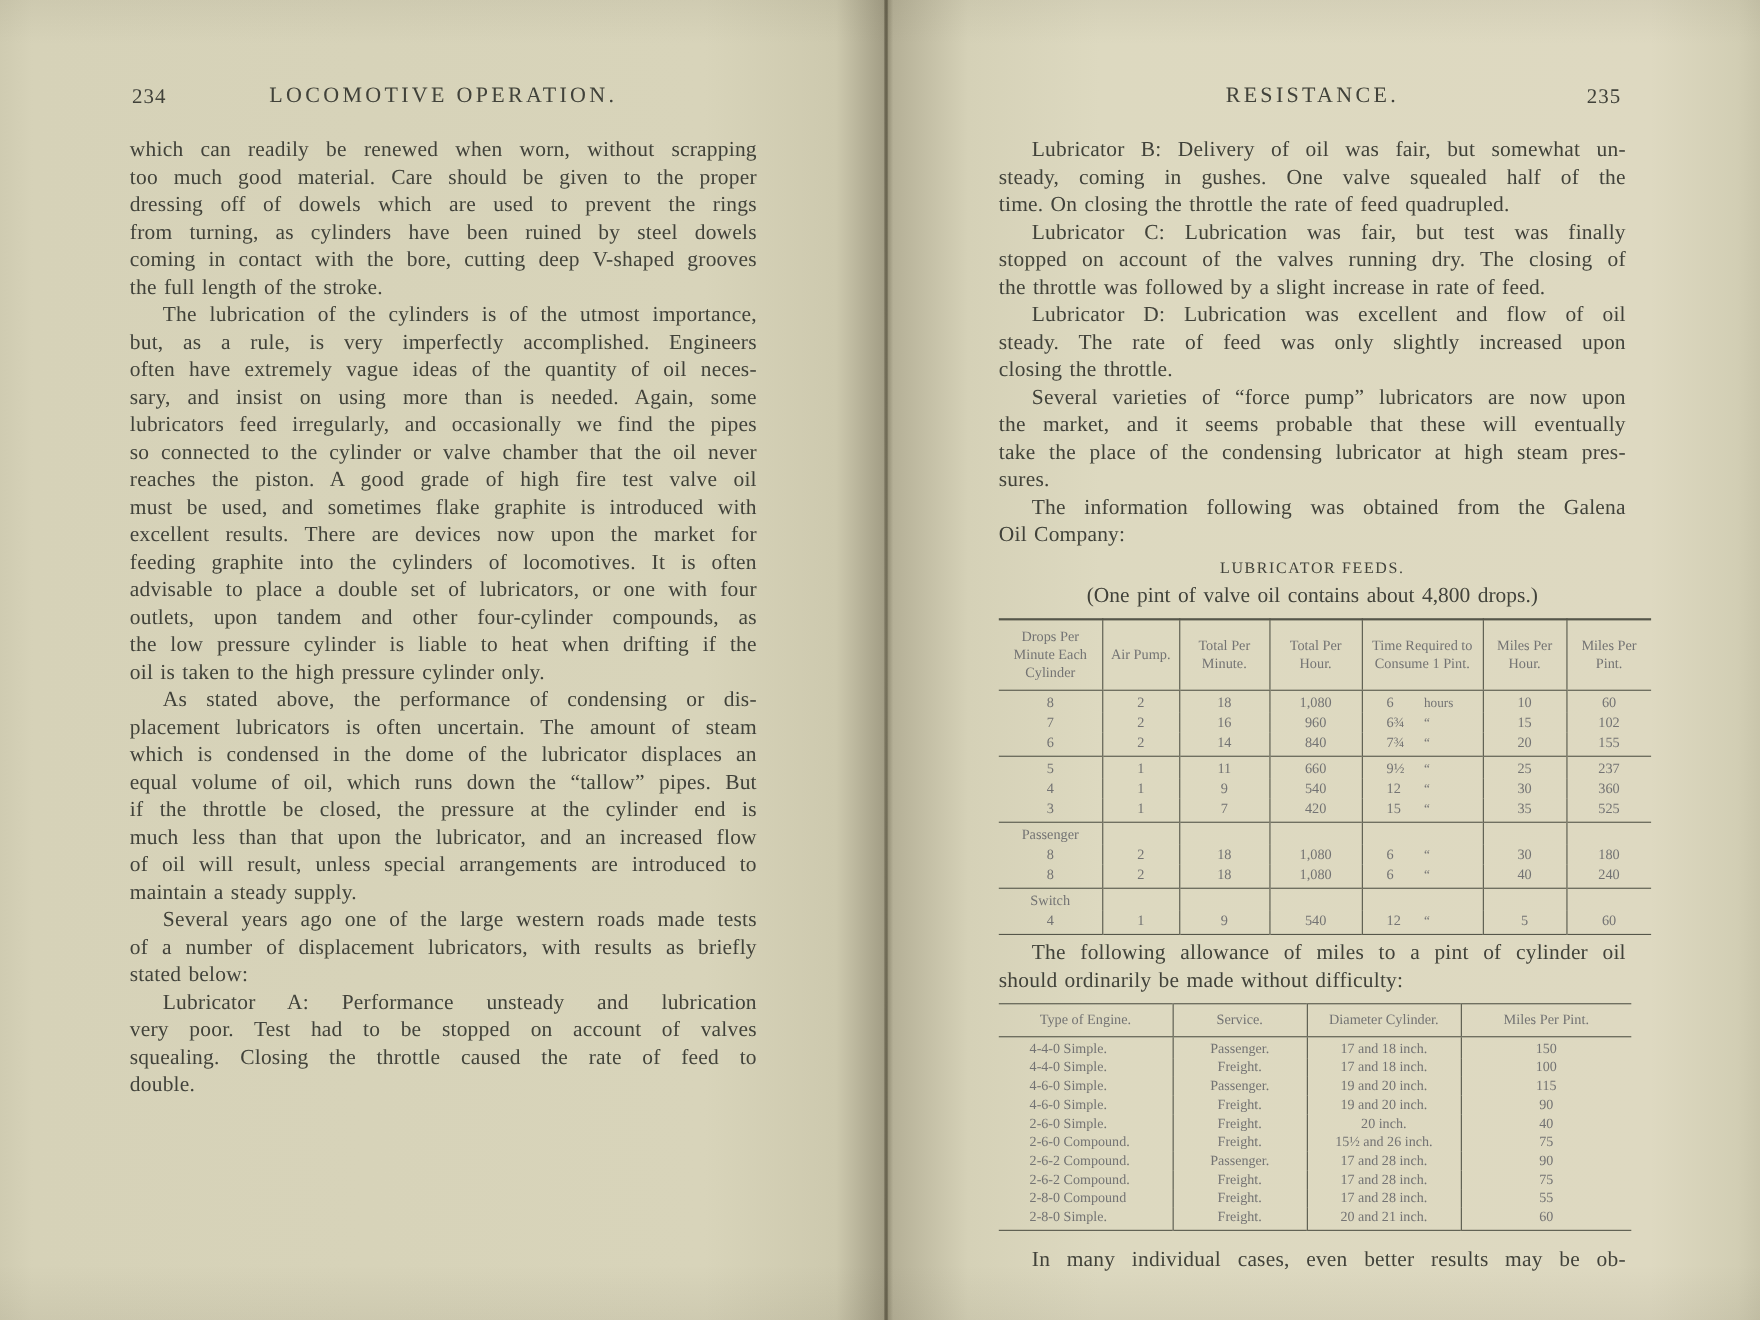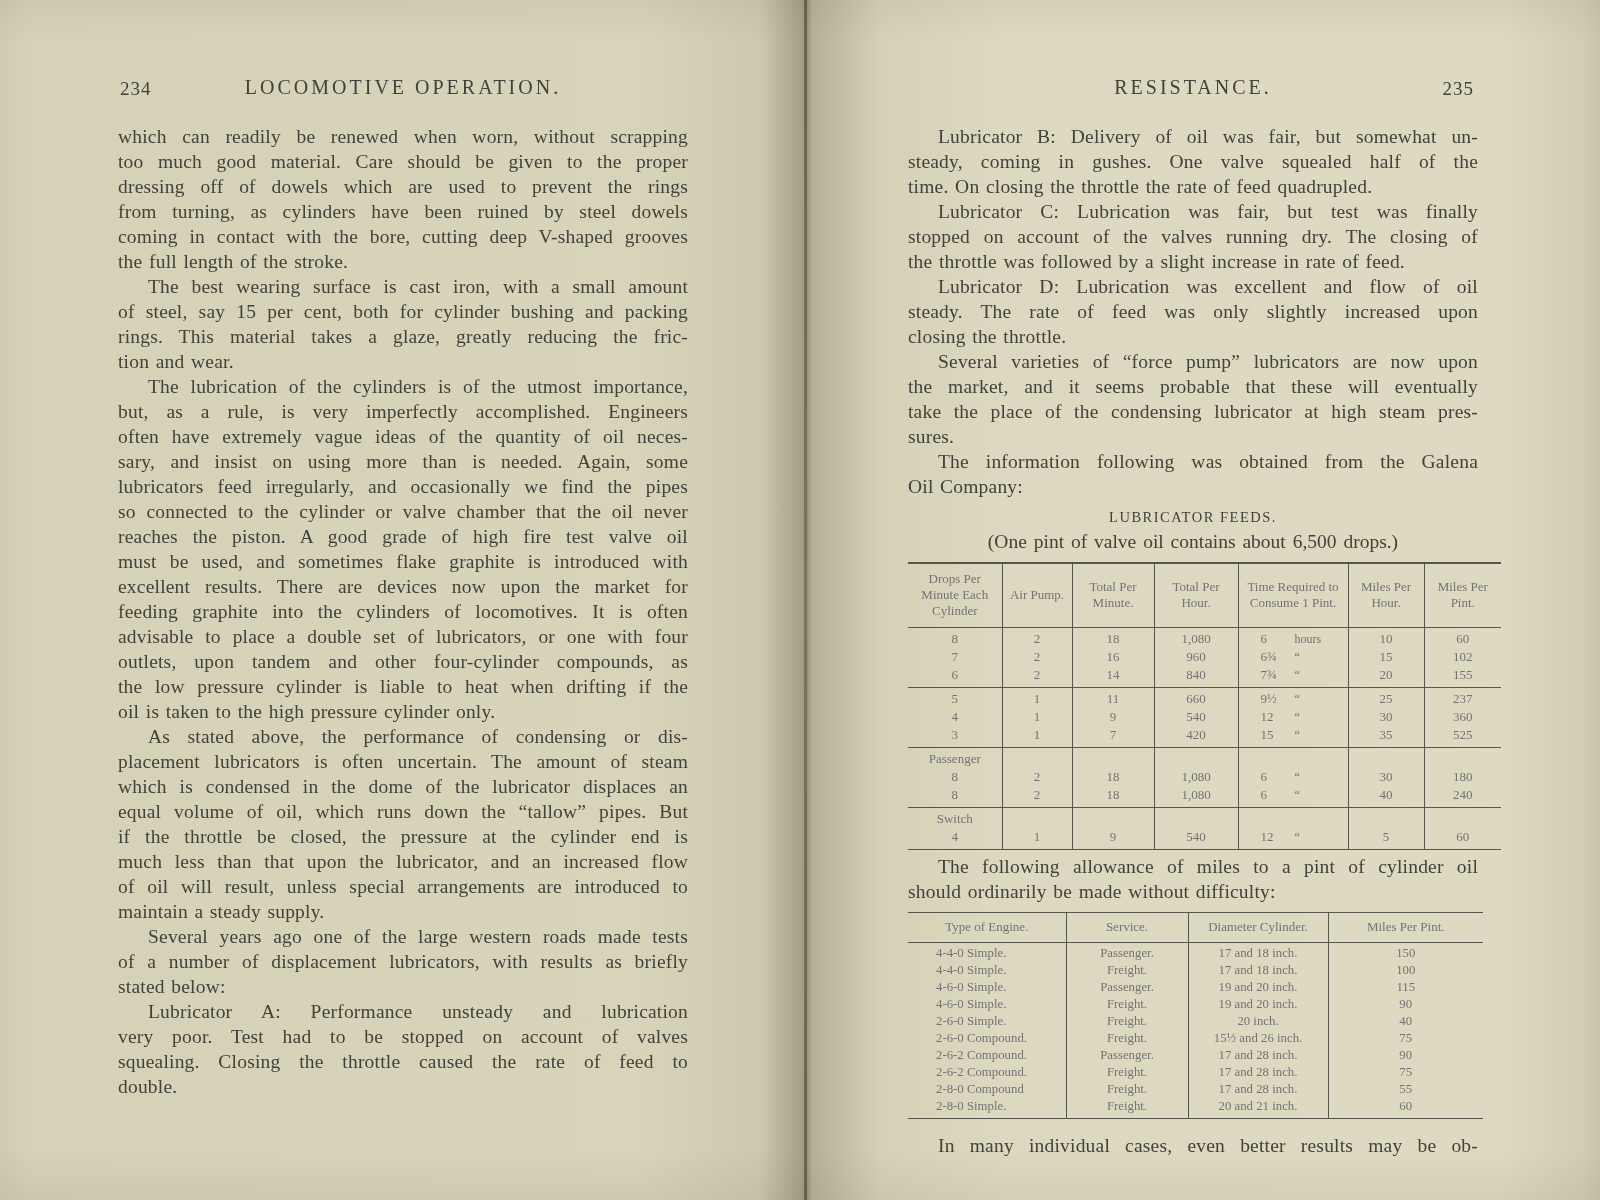--- a/index.html
+++ b/index.html
@@ -75,26 +75,20 @@
   <div class="page-body" id="left-body">
       <div>
         <div class="tline">which can readily be renewed when worn, without scrapping</div>
         <div class="tline">too much good material.  Care should be given to the proper</div>
         <div class="tline">dressing off of dowels which are used to prevent the rings</div>
         <div class="tline">from turning, as cylinders have been ruined by steel dowels</div>
         <div class="tline">coming in contact with the bore, cutting deep V-shaped grooves</div>
         <div class="tline lastline">the full length of the stroke.</div>
       </div>
       <div>
-        <div class="tline indent">The best wearing surface is cast iron, with a small amount</div>
-        <div class="tline">of steel, say 15 per cent, both for cylinder bushing and packing</div>
-        <div class="tline">rings.  This material takes a glaze, greatly reducing the fric-</div>
-        <div class="tline lastline">tion and wear.</div>
-      </div>
-      <div>
         <div class="tline indent">The lubrication of the cylinders is of the utmost importance,</div>
         <div class="tline">but, as a rule, is very imperfectly accomplished.  Engineers</div>
         <div class="tline">often have extremely vague ideas of the quantity of oil neces-</div>
         <div class="tline">sary, and insist on using more than is needed.  Again, some</div>
         <div class="tline">lubricators feed irregularly, and occasionally we find the pipes</div>
         <div class="tline">so connected to the cylinder or valve chamber that the oil never</div>
         <div class="tline">reaches the piston.  A good grade of high fire test valve oil</div>
         <div class="tline">must be used, and sometimes flake graphite is introduced with</div>
         <div class="tline">excellent results.  There are devices now upon the market for</div>
         <div class="tline">feeding graphite into the cylinders of locomotives.  It is often</div>
@@ -154,21 +148,21 @@
         <div class="tline">take the place of the condensing lubricator at high steam pres-</div>
         <div class="tline lastline">sures.</div>
       </div>
       <div>
         <div class="tline indent">The information following was obtained from the Galena</div>
         <div class="tline lastline">Oil Company:</div>
       </div>
     </div>
 
   <div class="tbl-title">LUBRICATOR FEEDS.</div>
-  <div class="tbl-subtitle">(One pint of valve oil contains about 6,500 drops.)</div>
+  <div class="tbl-subtitle">(One pint of valve oil contains about 4,800 drops.)</div>
 
   <table id="table1">
       <colgroup>
         <col style="width: 94px;">
         <col style="width: 70px;">
         <col style="width: 82px;">
         <col style="width: 84px;">
         <col style="width: 110px;">
         <col style="width: 76px;">
         <col style="width: 77px;">

